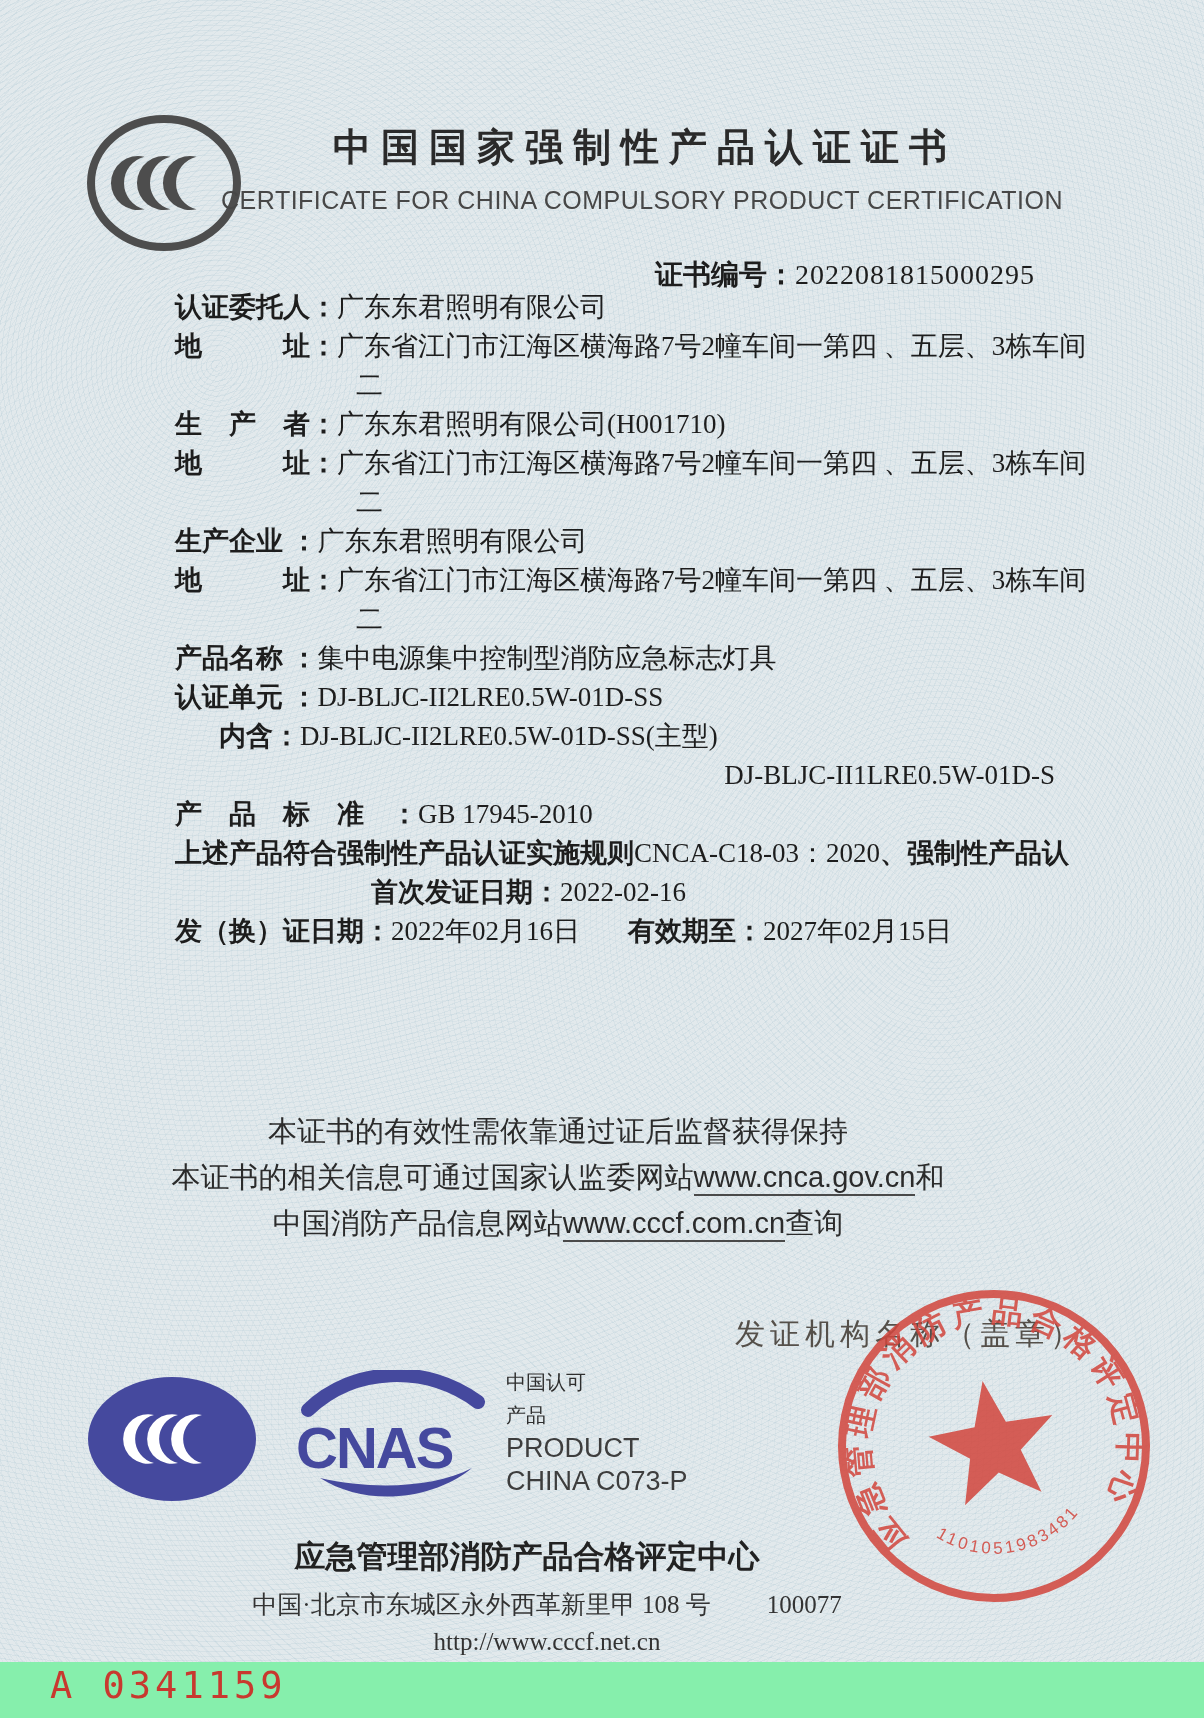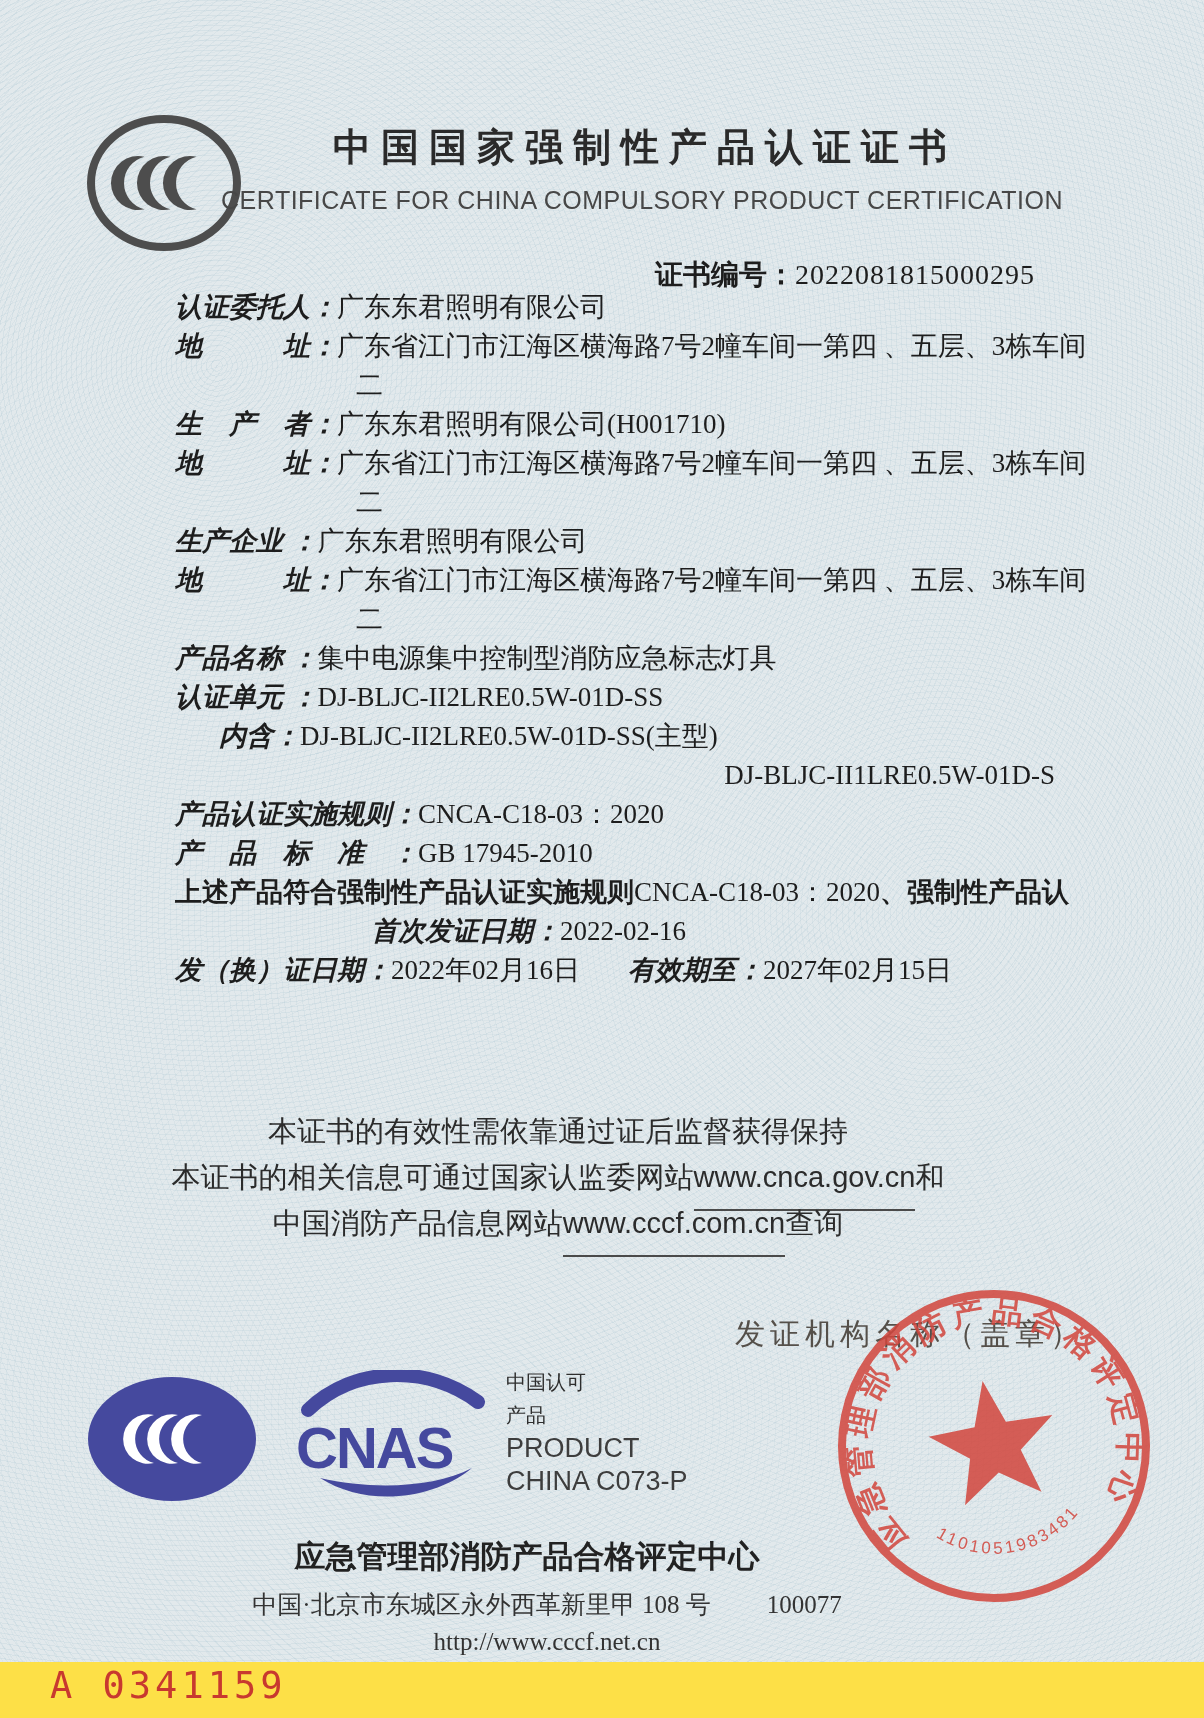--- a/index.html
+++ b/index.html
@@ -1,18 +1,18 @@
 <!DOCTYPE html>
 <html><head>
 <meta charset="utf-8">
 <style>
   html,body{margin:0;padding:0;background:#ffffff;}
   .page{
     position:relative;width:1204px;height:1718px;overflow:hidden;
-    background:#fde047;
+    background:#86efac;
     font-family:"Liberation Serif", serif;
     color:#1d1d1d;
   }
   .certificate{
     position:absolute;left:0;top:0;width:1204px;height:1662px;
     background-color:#e2e9ec;
     background-image:
       repeating-radial-gradient(circle at 18% 22%, rgba(150,185,200,0.16) 0 1px, transparent 1px 5px),
       repeating-radial-gradient(circle at 78% 55%, rgba(150,185,200,0.13) 0 1px, transparent 1px 6px),
       repeating-radial-gradient(circle at 40% 85%, rgba(150,185,200,0.10) 0 1px, transparent 1px 7px);
@@ -33,35 +33,35 @@
     position:absolute;left:655px;top:256px;font-size:28px;
   }
   .certno .lbl{font-family:"Liberation Sans", sans-serif;font-weight:bold;}
   .certno .val{font-family:"Liberation Serif", serif;letter-spacing:1px;}
   
   .fields{
     position:absolute;left:175px;top:288px;width:880px;
     font-size:27px;line-height:39px;
   }
   .row{white-space:nowrap;}
-  .row .lbl{font-family:"Liberation Sans", sans-serif;font-weight:bold;white-space:pre;font-style:italic;}
+  .row .lbl{font-family:"Liberation Sans", sans-serif;font-weight:bold;white-space:pre;}
   .row .val{font-family:"Liberation Serif", serif;}
   .cont{margin-left:181px;font-family:"Liberation Serif", serif;}
   .row.inner{margin-left:44px;}
   .cont.inner2{margin-left:126px;text-align:right;}
   .statement{font-family:"Liberation Sans", sans-serif;font-weight:bold;white-space:nowrap;}
   .statement .latin{font-family:"Liberation Serif", serif;font-weight:normal;}
   .first-issue{margin-left:196px;}
   .gap{display:inline-block;width:48px;}
   
   .notes{
     position:absolute;left:0;right:0;top:1108px;text-align:center;padding-right:88px;
     font-family:"Liberation Sans", sans-serif;font-size:29px;line-height:46px;color:#2b2b2b;
   }
-  .notes .link{border-bottom:2px solid #4a4a4a;padding-bottom:16px;}
+  .notes .link{border-bottom:2px solid #4a4a4a;padding-bottom:1px;}
   
   .ccc-bottom{position:absolute;left:86px;top:1376px;width:172px;height:126px;}
   .cnas{position:absolute;left:294px;top:1370px;width:196px;height:136px;}
   .accr-text{position:absolute;left:506px;top:1366px;line-height:33px;}
   .accr-zh{font-family:"Liberation Serif", serif;font-size:20px;color:#2e2e2e;}
   .accr-en{font-family:"Liberation Sans", sans-serif;font-size:27px;color:#3d3d3d;}
   
   .issuer{
     position:absolute;left:735px;top:1314px;
     font-family:"Liberation Serif", serif;font-size:30px;letter-spacing:5px;color:#55504a;
@@ -121,21 +121,20 @@
       <div class="row"><span class="lbl">生　产　者：</span><span class="val">广东东君照明有限公司(H001710)</span></div>
       <div class="row"><span class="lbl">地　　　址：</span><span class="val">广东省江门市江海区横海路7号2幢车间一第四 、五层、3栋车间</span></div>
       <div class="cont">二</div>
       <div class="row"><span class="lbl">生产企业 ：</span><span class="val">广东东君照明有限公司</span></div>
       <div class="row"><span class="lbl">地　　　址：</span><span class="val">广东省江门市江海区横海路7号2幢车间一第四 、五层、3栋车间</span></div>
       <div class="cont">二</div>
       <div class="row"><span class="lbl">产品名称 ：</span><span class="val">集中电源集中控制型消防应急标志灯具</span></div>
       <div class="row"><span class="lbl">认证单元 ：</span><span class="val">DJ-BLJC-II2LRE0.5W-01D-SS</span></div>
       <div class="row inner"><span class="lbl">内含：</span><span class="val">DJ-BLJC-II2LRE0.5W-01D-SS(主型)</span></div>
       <div class="cont inner2">DJ-BLJC-II1LRE0.5W-01D-S</div>
-      <div class="row"><span class="lbl">产品认证实施规则：</span><span class="val">CNCA-C18-03：2020</span></div>
       <div class="row"><span class="lbl">产　品　标　准　：</span><span class="val">GB 17945-2010</span></div>
       <div class="statement"><span>上述产品符合强制性产品认证实施规则</span><span class="latin">CNCA-C18-03：2020</span><span>、强制性产品认</span></div>
       <div class="row first-issue"><span class="lbl">首次发证日期：</span><span class="val">2022-02-16</span></div>
       <div class="row"><span class="lbl">发（换）证日期：</span><span class="val">2022年02月16日</span><span class="gap"></span><span class="lbl">有效期至：</span><span class="val">2027年02月15日</span></div>
     </div>
 
     <div class="notes">
       <div>本证书的有效性需依靠通过证后监督获得保持</div>
       <div><span>本证书的相关信息可通过国家认监委网站</span><span class="link">www.cnca.gov.cn</span><span>和</span></div>
       <div><span>中国消防产品信息网站</span><span class="link">www.cccf.com.cn</span><span>查询</span></div>

